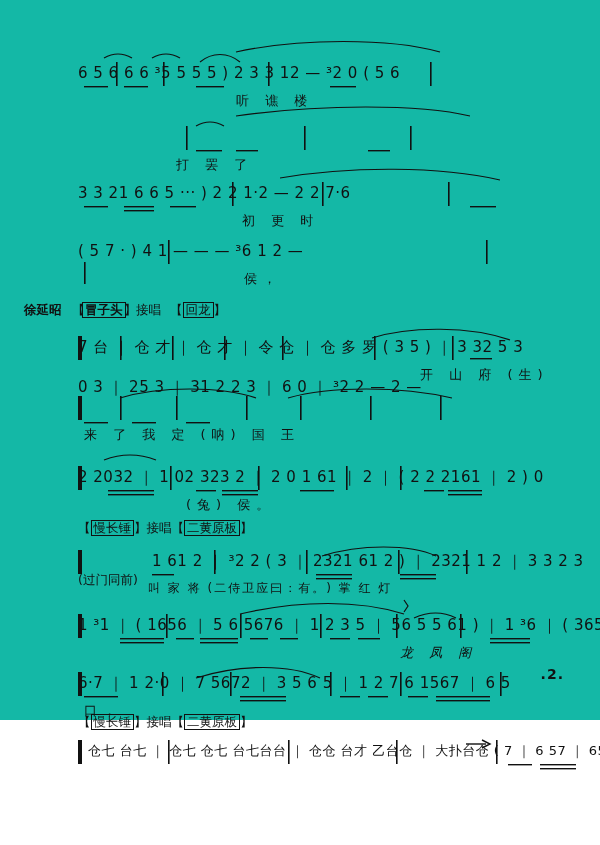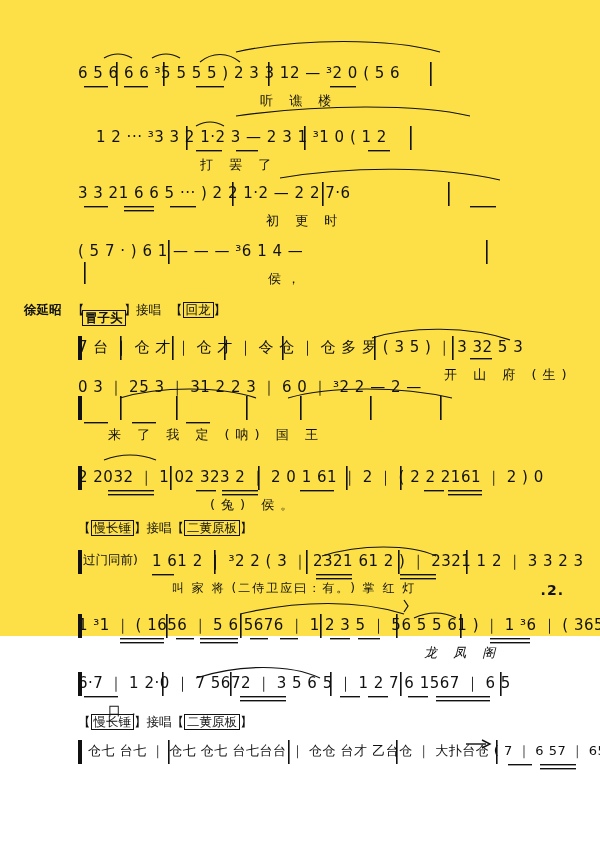--- a/index.html
+++ b/index.html
@@ -11,40 +11,39 @@
     width: 600px;
     height: 845px;
     font-family: "Liberation Serif", serif;
     color: #111;
     position: relative;
     overflow: hidden;
   }
   .page {
     position: relative;
     width: 600px;
-    height: 636px;
-    background: #fde047;
+    height: 720px;
+    background: #14b8a6;
   }
 
   .staff-line {
     position: absolute;
     font-family: "DejaVu Sans", sans-serif;
     font-size: 15px;
     letter-spacing: 0.5px;
     white-space: nowrap;
     color: #111;
   }
   .lyric {
     position: absolute;
     font-family: "DejaVu Sans", sans-serif;
     font-size: 13px;
     letter-spacing: 6px;
     white-space: nowrap;
     color: #111;
-    margin-left: 24px;
   }
   .label-bold {
     position: absolute;
     font-family: "DejaVu Sans", sans-serif;
     font-size: 12.5px;
     font-weight: bold;
     white-space: nowrap;
     color: #111;
   }
   .label-plain {
@@ -219,52 +218,51 @@
     <path d="M466 744 L 486 744" stroke="#111" stroke-width="1.4" fill="none"></path>
     <path d="M482 740 L 490 744 L 482 748" stroke="#111" stroke-width="1.4" fill="none"></path>
     <rect x="508" y="764" width="24" height="1.4" fill="#111"></rect>
     <rect x="540" y="764" width="36" height="1.4" fill="#111"></rect>
     <rect x="540" y="768" width="36" height="1.4" fill="#111"></rect>
   </svg>
 
   <div class="staff-line" style="left:78px; top:64px;">6 5  6 6   6   ³5 5   5 5 )   2    3    3 12   —   ³2 0   ( 5    6</div>
   <div class="lyric" style="left:236px; top:92px;">听  谯  楼</div>
 
-  <div class="staff-line" style="left:96px; top:128px;">1  2  ···   ³3   3 2   1·2   3   —   2 3   1   ³1 0   ( 1    2</div>
   <div class="lyric" style="left:176px; top:156px;">打  罢  了</div>
 
   <div class="staff-line" style="left:78px; top:184px;">3 3    21 6    6 5   ··· )    2       2     1·2    —     2 2    7·6</div>
   <div class="lyric" style="left:242px; top:212px;">初     更     时</div>
 
-  <div class="staff-line" style="left:78px; top:242px;">( 5    7   · )  6    1  —  —  —   ³6    1    4   —</div>
+  <div class="staff-line" style="left:78px; top:242px;">( 5    7   · )  4    1  —  —  —   ³6    1    2   —</div>
   <div class="lyric" style="left:244px; top:270px;">侯，</div>
 
   <div class="label-bold" style="left:24px; top:302px;">徐延昭</div>
   <div class="label-plain" style="left:72px; top:302px;">【</div>
-  <div class="label-bold" style="left:82px; top:310px;">
+  <div class="label-bold" style="left:82px; top:302px;">
     <span class="bracketed">冒子头</span>
   </div>
   <div class="label-plain" style="left:124px; top:302px;">】</div>
   <div class="label-plain" style="left:136px; top:302px;">接唱</div>
   <div class="label-plain" style="left:170px; top:302px;">【<span class="bracketed">回龙</span>】</div>
 
   <div class="staff-line" style="left:78px; top:338px;">7 台 ｜ 仓 才 ｜ 仓 才 ｜ 令 仓 ｜ 仓 多 罗 ( 3 5 ) ｜ 3 32   5 3</div>
   <div class="lyric" style="left:420px; top:366px;">开 山 府 (生)</div>
 
   <div class="staff-line" style="left:78px; top:378px;">0 3 ｜ 25 3 ｜ 31 2    2 3 ｜ 6 0 ｜ ³2   2  —   2  —</div>
   <div class="lyric" style="left:84px; top:426px;">来  了 我   定 (呐) 国        王</div>
 
   <div class="staff-line" style="left:78px; top:468px;">2   2032 ｜ 1 02 323 2 ｜ 2 0 1 61 ｜ 2    ｜ ( 2 2  2161 ｜ 2 ) 0</div>
   <div class="lyric" style="left:186px; top:496px;">(兔)  侯。</div>
 
   <div class="label-plain" style="left:78px; top:520px;">
     【<span class="bracketed">慢长锤</span>】<span>接唱</span>【<span class="bracketed">二黄原板</span>】
   </div>
 
-  <div class="label-plain" style="left:78px; top:552px;">(过门同前)</div>
+  <div class="label-plain" style="left:78px; top:572px;">(过门同前)</div>
   <div class="staff-line" style="left:152px; top:552px;">1 61   2 ｜ ³2    2 ( 3  ｜ 2321 61 2 ) ｜ 2321   1 2 ｜ 3 3   2 3</div>
   <div class="lyric" style="left:148px; top:580px; letter-spacing:2px; font-size:12px;">叫  家  将 (二侍卫应曰：有。) 掌 红 灯</div>
 
   <div class="staff-line" style="left:78px; top:616px;">1 ³1 ｜ ( 1656 ｜ 5 6 5676 ｜ 1 2  3 5 ｜ 56 5   5 61 ) ｜ 1 ³6 ｜ ( 3656 ) 5</div>
   <div class="lyric" style="left:400px; top:644px;font-style:italic;">龙  凤     阁</div>
 
   <div class="staff-line" style="left:78px; top:674px;">6·7 ｜ 1 2·0 ｜ 7   5672 ｜ 3 5   6 5 ｜ 1 2 7   6 1567 ｜ 6 5</div>
   <div class="lyric" style="left:84px; top:702px;">口，</div>
 
   <div class="label-plain" style="left:78px; top:714px;">

